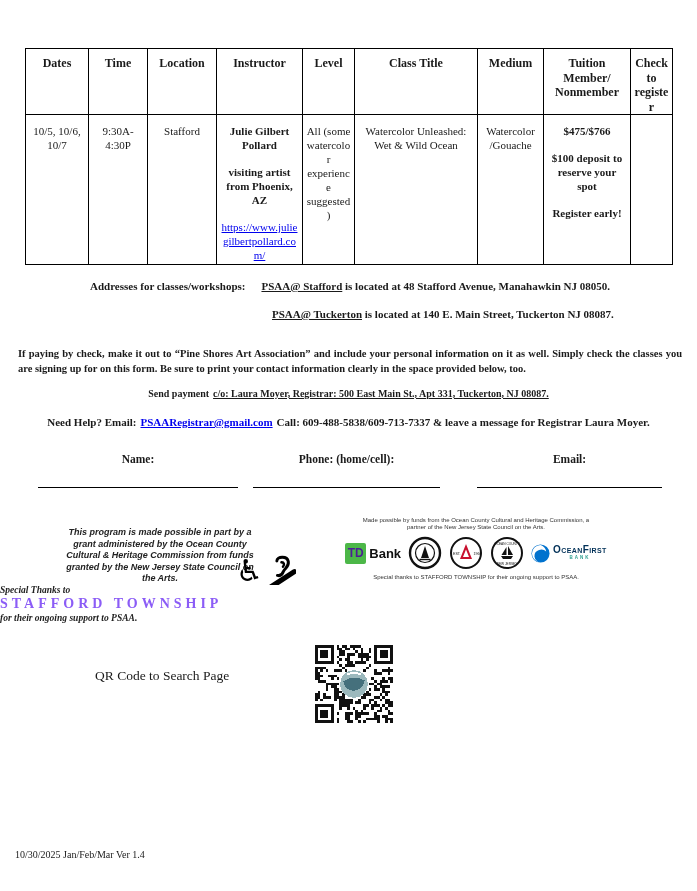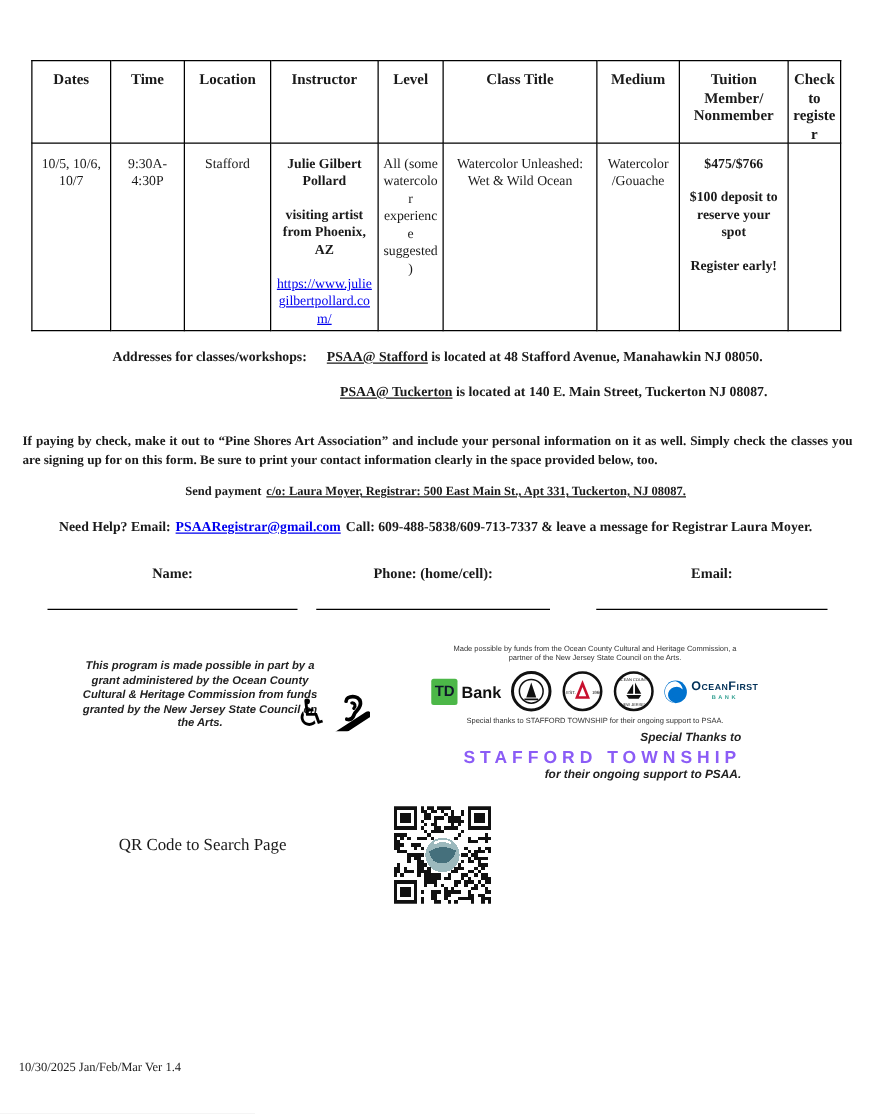--- a/index.html
+++ b/index.html
@@ -47,30 +47,30 @@
   .sponsors{position:absolute;left:0;top:515px;width:697px;height:130px;
             font-family:"Liberation Sans",sans-serif;}
   .grant{position:absolute;left:62px;top:12px;width:196px;text-align:center;
          font-style:italic;font-weight:bold;font-size:9px;line-height:11.5px;color:#222;}
   .access-icons{position:absolute;left:236px;top:38px;display:flex;align-items:center;gap:5px;}
   .wheelchair{font-family:"DejaVu Sans",sans-serif;font-size:30px;line-height:30px;color:#000;}
   .logos{position:absolute;left:358px;top:2px;width:236px;text-align:center;}
   .cap{font-size:6px;line-height:7px;color:#333;}
   .logo-row{display:flex;align-items:center;justify-content:center;gap:7px;margin-top:4px;height:36px;}
   .td-logo{display:flex;align-items:center;gap:3px;}
-  .td-sq{width:21px;height:21px;background:#4CB748;color:#0f172a;font-weight:bold;font-size:12px;
+  .td-sq{width:21px;height:21px;background:#4CB748;color:#4c1d95;font-weight:bold;font-size:12px;
          display:flex;align-items:center;justify-content:center;border-radius:2px;}
   .td-bank-text{font-weight:bold;font-size:13px;color:#111;}
   .seal{width:34px;height:34px;display:block;}
   .oceanfirst{display:flex;align-items:center;gap:3px;}
   .of-text{display:flex;flex-direction:column;align-items:center;line-height:1;}
   .of-name{font-weight:bold;font-size:10px;color:#003057;font-variant:small-caps;letter-spacing:.4px;}
   .of-sub{font-weight:bold;font-size:4.5px;color:#2E9E8F;letter-spacing:2px;margin-top:1px;}
   .subcap{font-size:6px;line-height:7px;color:#333;margin-top:3px;}
-  .special{position:absolute;left:0;top:70px;width:593px;text-align:right;}
+  .special{position:absolute;left:0;top:70px;width:593px;text-align:left;font-family:Liberation Serif, serif;}
   .st1,.st3{font-size:9.5px;font-weight:bold;font-style:italic;color:#222;}
   .st2{font-size:14px;font-weight:bold;letter-spacing:4px;color:#8b5cf6;margin:1px 0;}
 
   
   .qr-label{position:absolute;left:95px;top:668px;font-size:13.5px;}
   .qr-box{position:absolute;left:315px;top:645px;width:78px;height:78px;}
 
   .footer{position:absolute;left:15px;top:849px;font-size:10px;}
 </style>
 </head>

